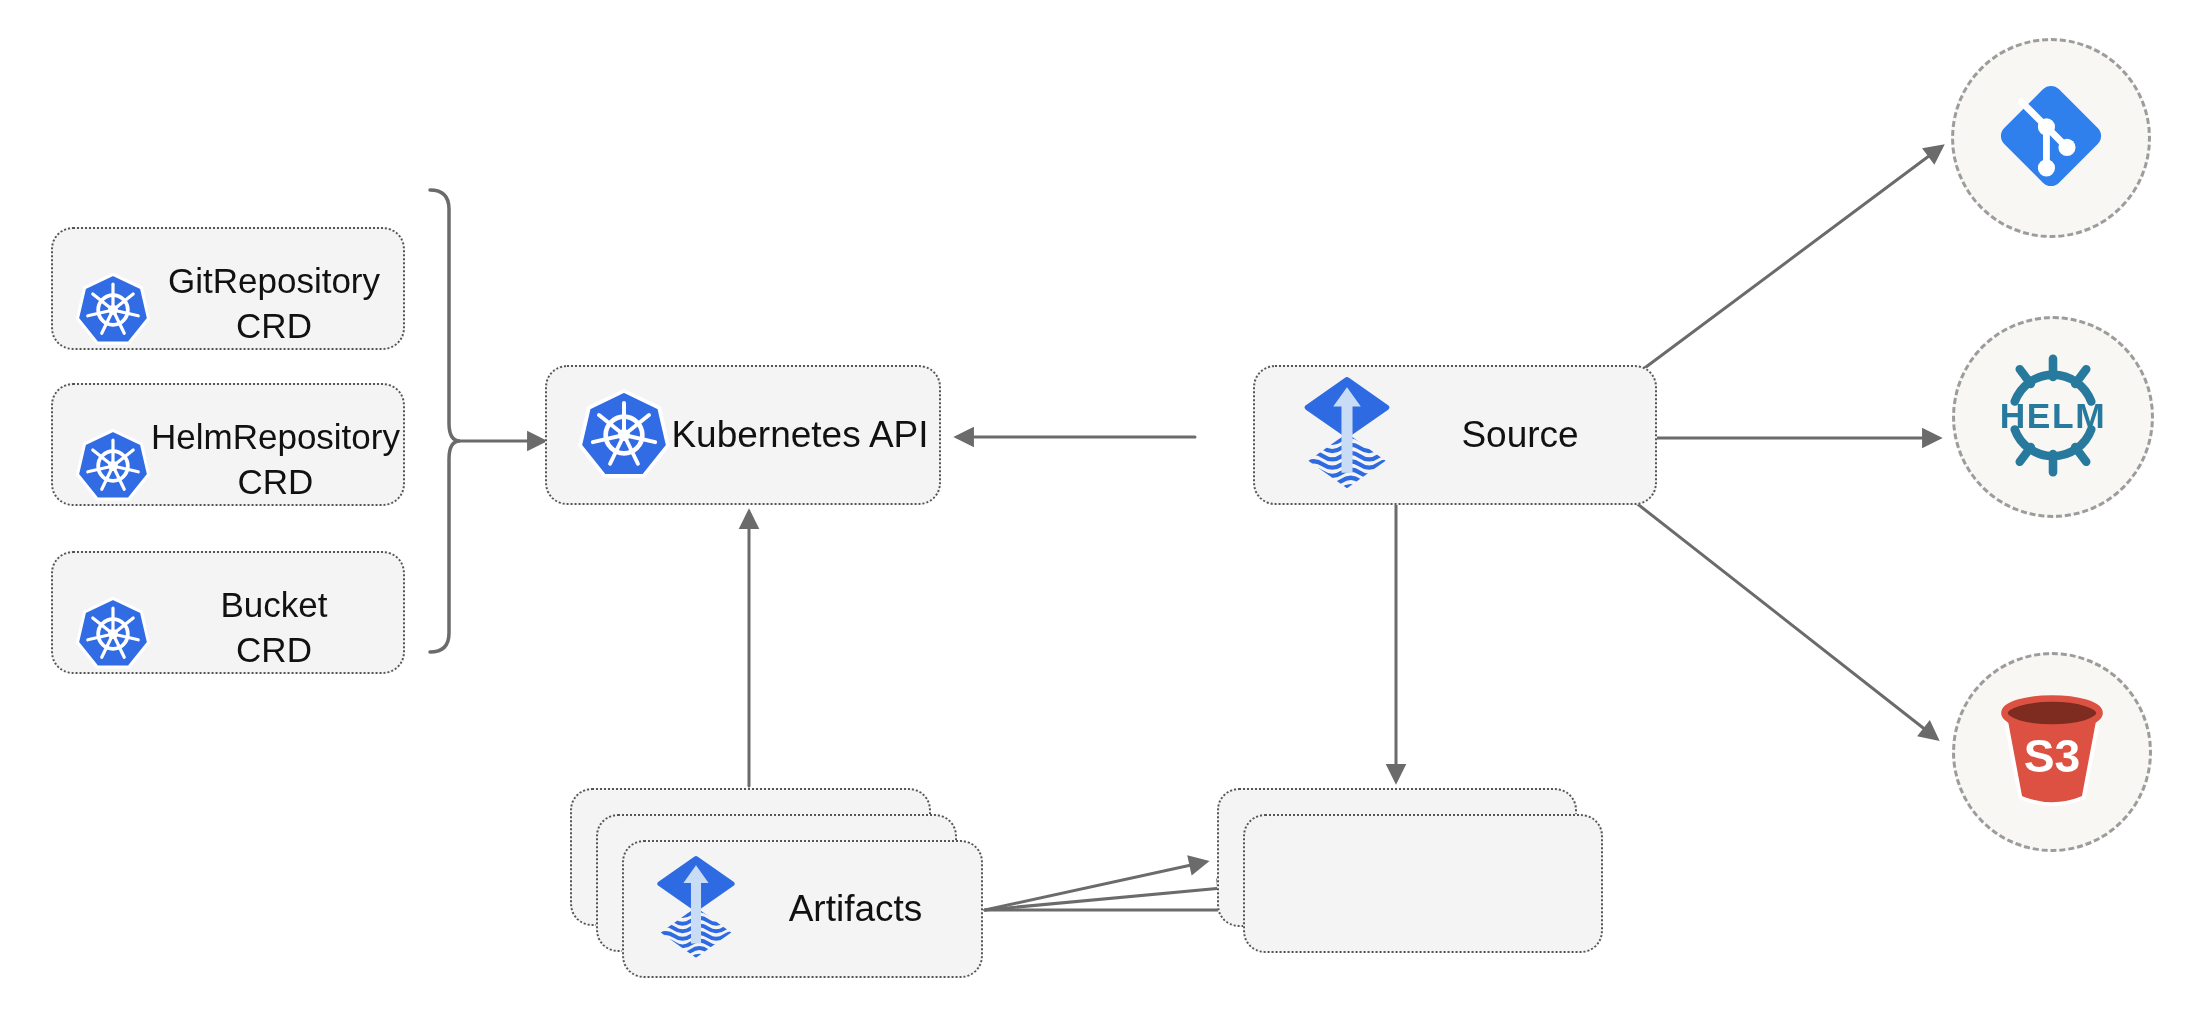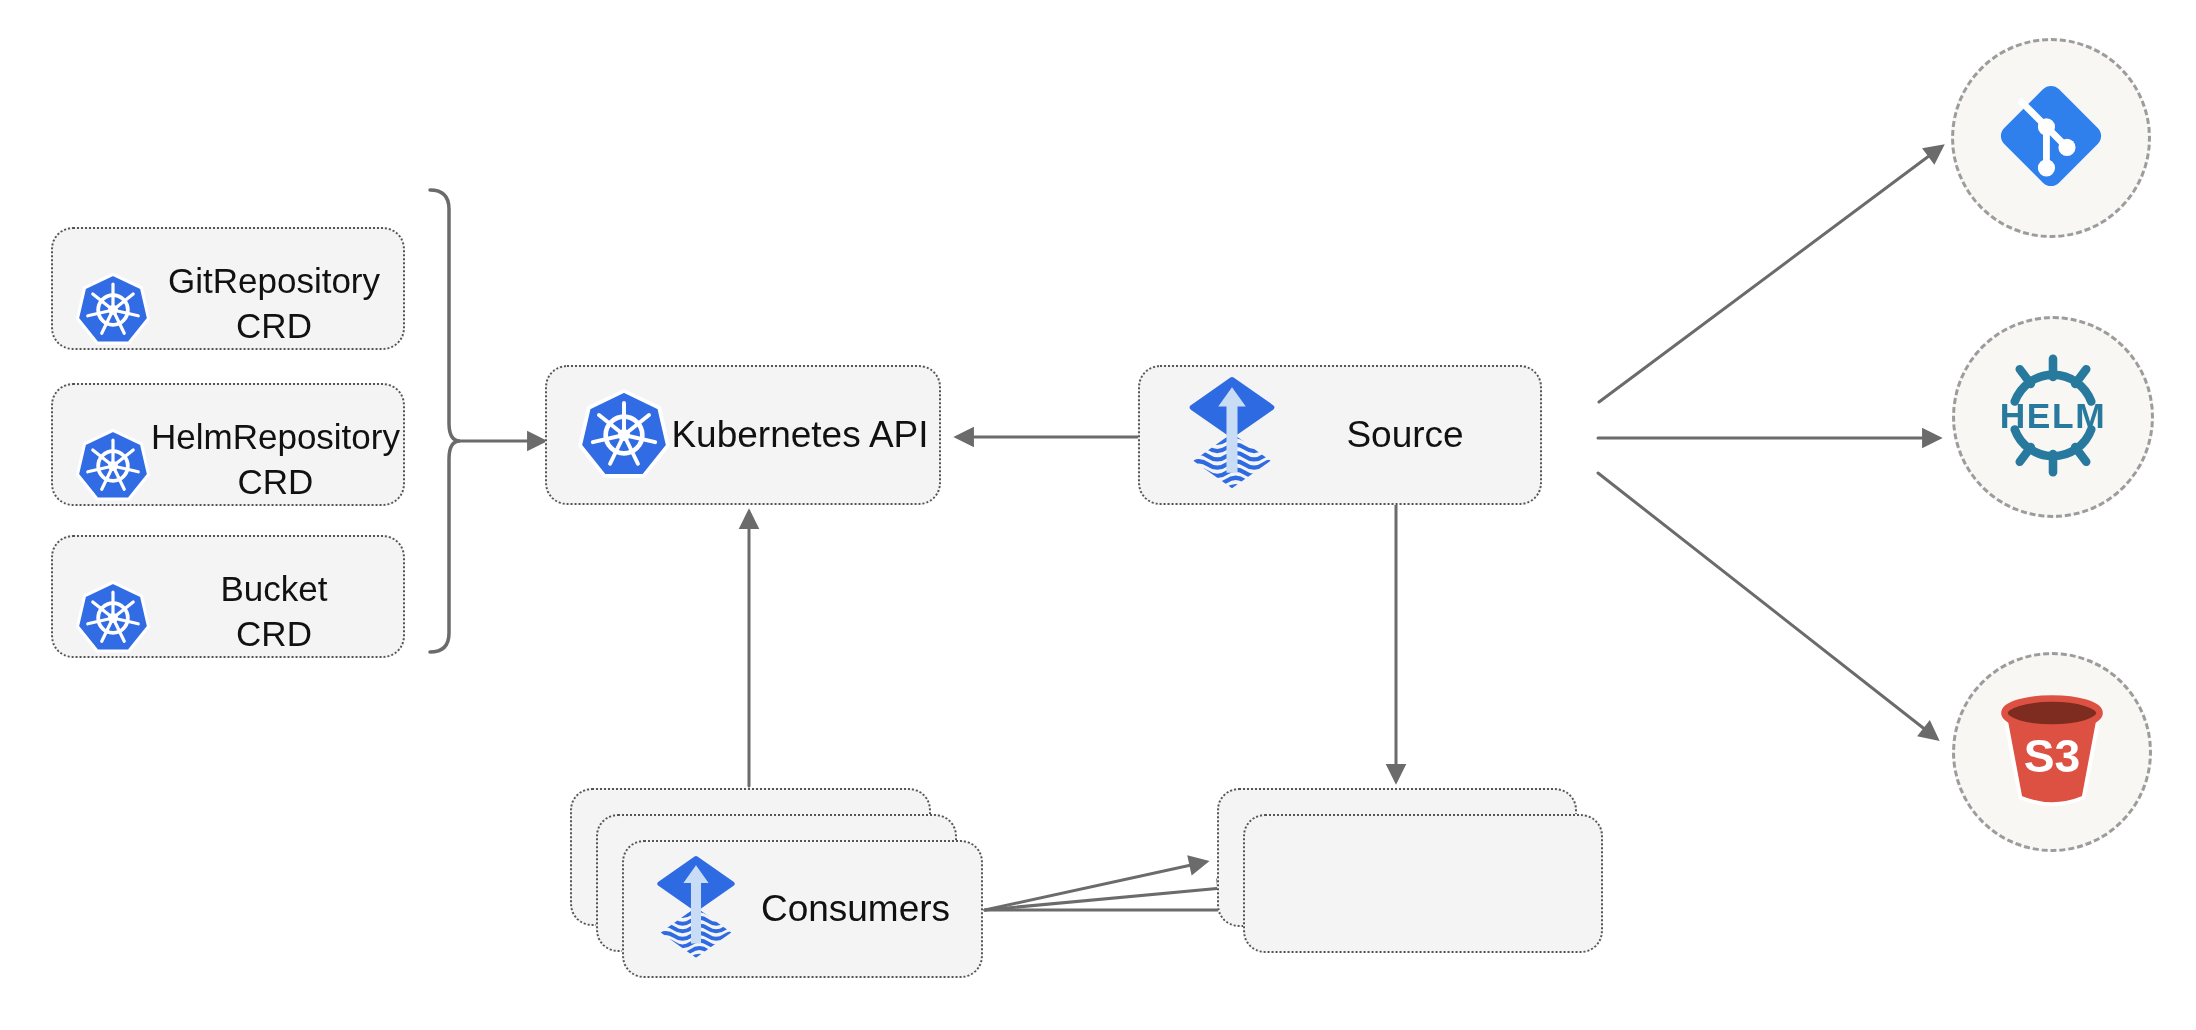--- a/index.html
+++ b/index.html
@@ -12,21 +12,21 @@
     position:absolute;box-sizing:border-box;background:#f4f4f4;
     border:2.5px dotted #555;border-radius:22px;
     display:flex;align-items:center;
   }
   .crd{left:51px;width:354px;height:123px;padding-left:22px;align-items:flex-end;}
   .crd .ic{width:76px;height:76px;flex:none;}
   .crd .lbl{flex:1;text-align:center;font-size:35px;line-height:45px;padding-right:6px;}
   .api{left:545px;top:365px;width:396px;height:140px;padding-left:30px;}
   .api .ic{width:94px;height:94px;flex:none;}
   .api .lbl{flex:1;text-align:center;font-size:37px;padding-right:10px;}
-  .sc{left:1138px;top:365px;width:404px;height:140px;padding-left:46px;}
+  .sc{left:1253px;top:365px;width:404px;height:140px;padding-left:46px;}
   .sc .ic{width:92px;height:118px;flex:none;}
   .sc .lbl{flex:1;text-align:center;font-size:37px;line-height:48px;padding-right:8px;}
   .stackbox{
     position:absolute;box-sizing:border-box;background:#f4f4f4;
     border:2.5px dotted #555;border-radius:22px;
   }
   .stackfront{display:flex;align-items:center;}
   .consumers-front{padding-left:30px;}
   .consumers-front .ic{width:84px;height:108px;flex:none;}
   .consumers-front .lbl{flex:1;text-align:center;font-size:37px;padding-right:8px;}
@@ -120,21 +120,21 @@
       <svg viewBox="0 0 100 100" width="76" height="76">
           <use href="#sym-k8s"></use>
         </svg>
     </div>
     <div class="lbl">
       <div>HelmRepository</div>
       <div>CRD</div>
     </div>
   </div>
 
-  <div class="node crd" style="top:535px">
+  <div class="node crd" style="top:551px">
     <div class="ic">
       <svg viewBox="0 0 100 100" width="76" height="76">
           <use href="#sym-k8s"></use>
         </svg>
     </div>
     <div class="lbl">
       <div>Bucket</div>
       <div>CRD</div>
     </div>
   </div>
@@ -160,21 +160,21 @@
   </div>
 
   <div class="stackbox" style="left:570px;top:788px;width:361px;height:138px"></div>
   <div class="stackbox" style="left:596px;top:814px;width:361px;height:138px"></div>
   <div class="stackbox stackfront consumers-front" style="left:622px;top:840px;width:361px;height:138px">
     <div class="ic">
       <svg viewBox="0 0 100 126" width="84" height="108">
           <use href="#sym-flux"></use>
         </svg>
     </div>
-    <div class="lbl">Consumers</div>
+    <div class="lbl">Artifacts</div>
   </div>
 
   <div class="stackbox" style="left:1217px;top:788px;width:360px;height:139px"></div>
   <div class="stackbox" style="left:1243px;top:814px;width:360px;height:139px"></div>
 
   <div class="circle" style="left:1951px;top:38px;width:200px;height:200px">
     <div>
       <svg viewBox="0 0 100 100" width="114" height="114">
         <rect x="16" y="16" width="68" height="68" rx="10" fill="#2F80ED" transform="rotate(45 50 50)"></rect>
         <g stroke="#FFFFFF" stroke-width="6" stroke-linecap="round">

